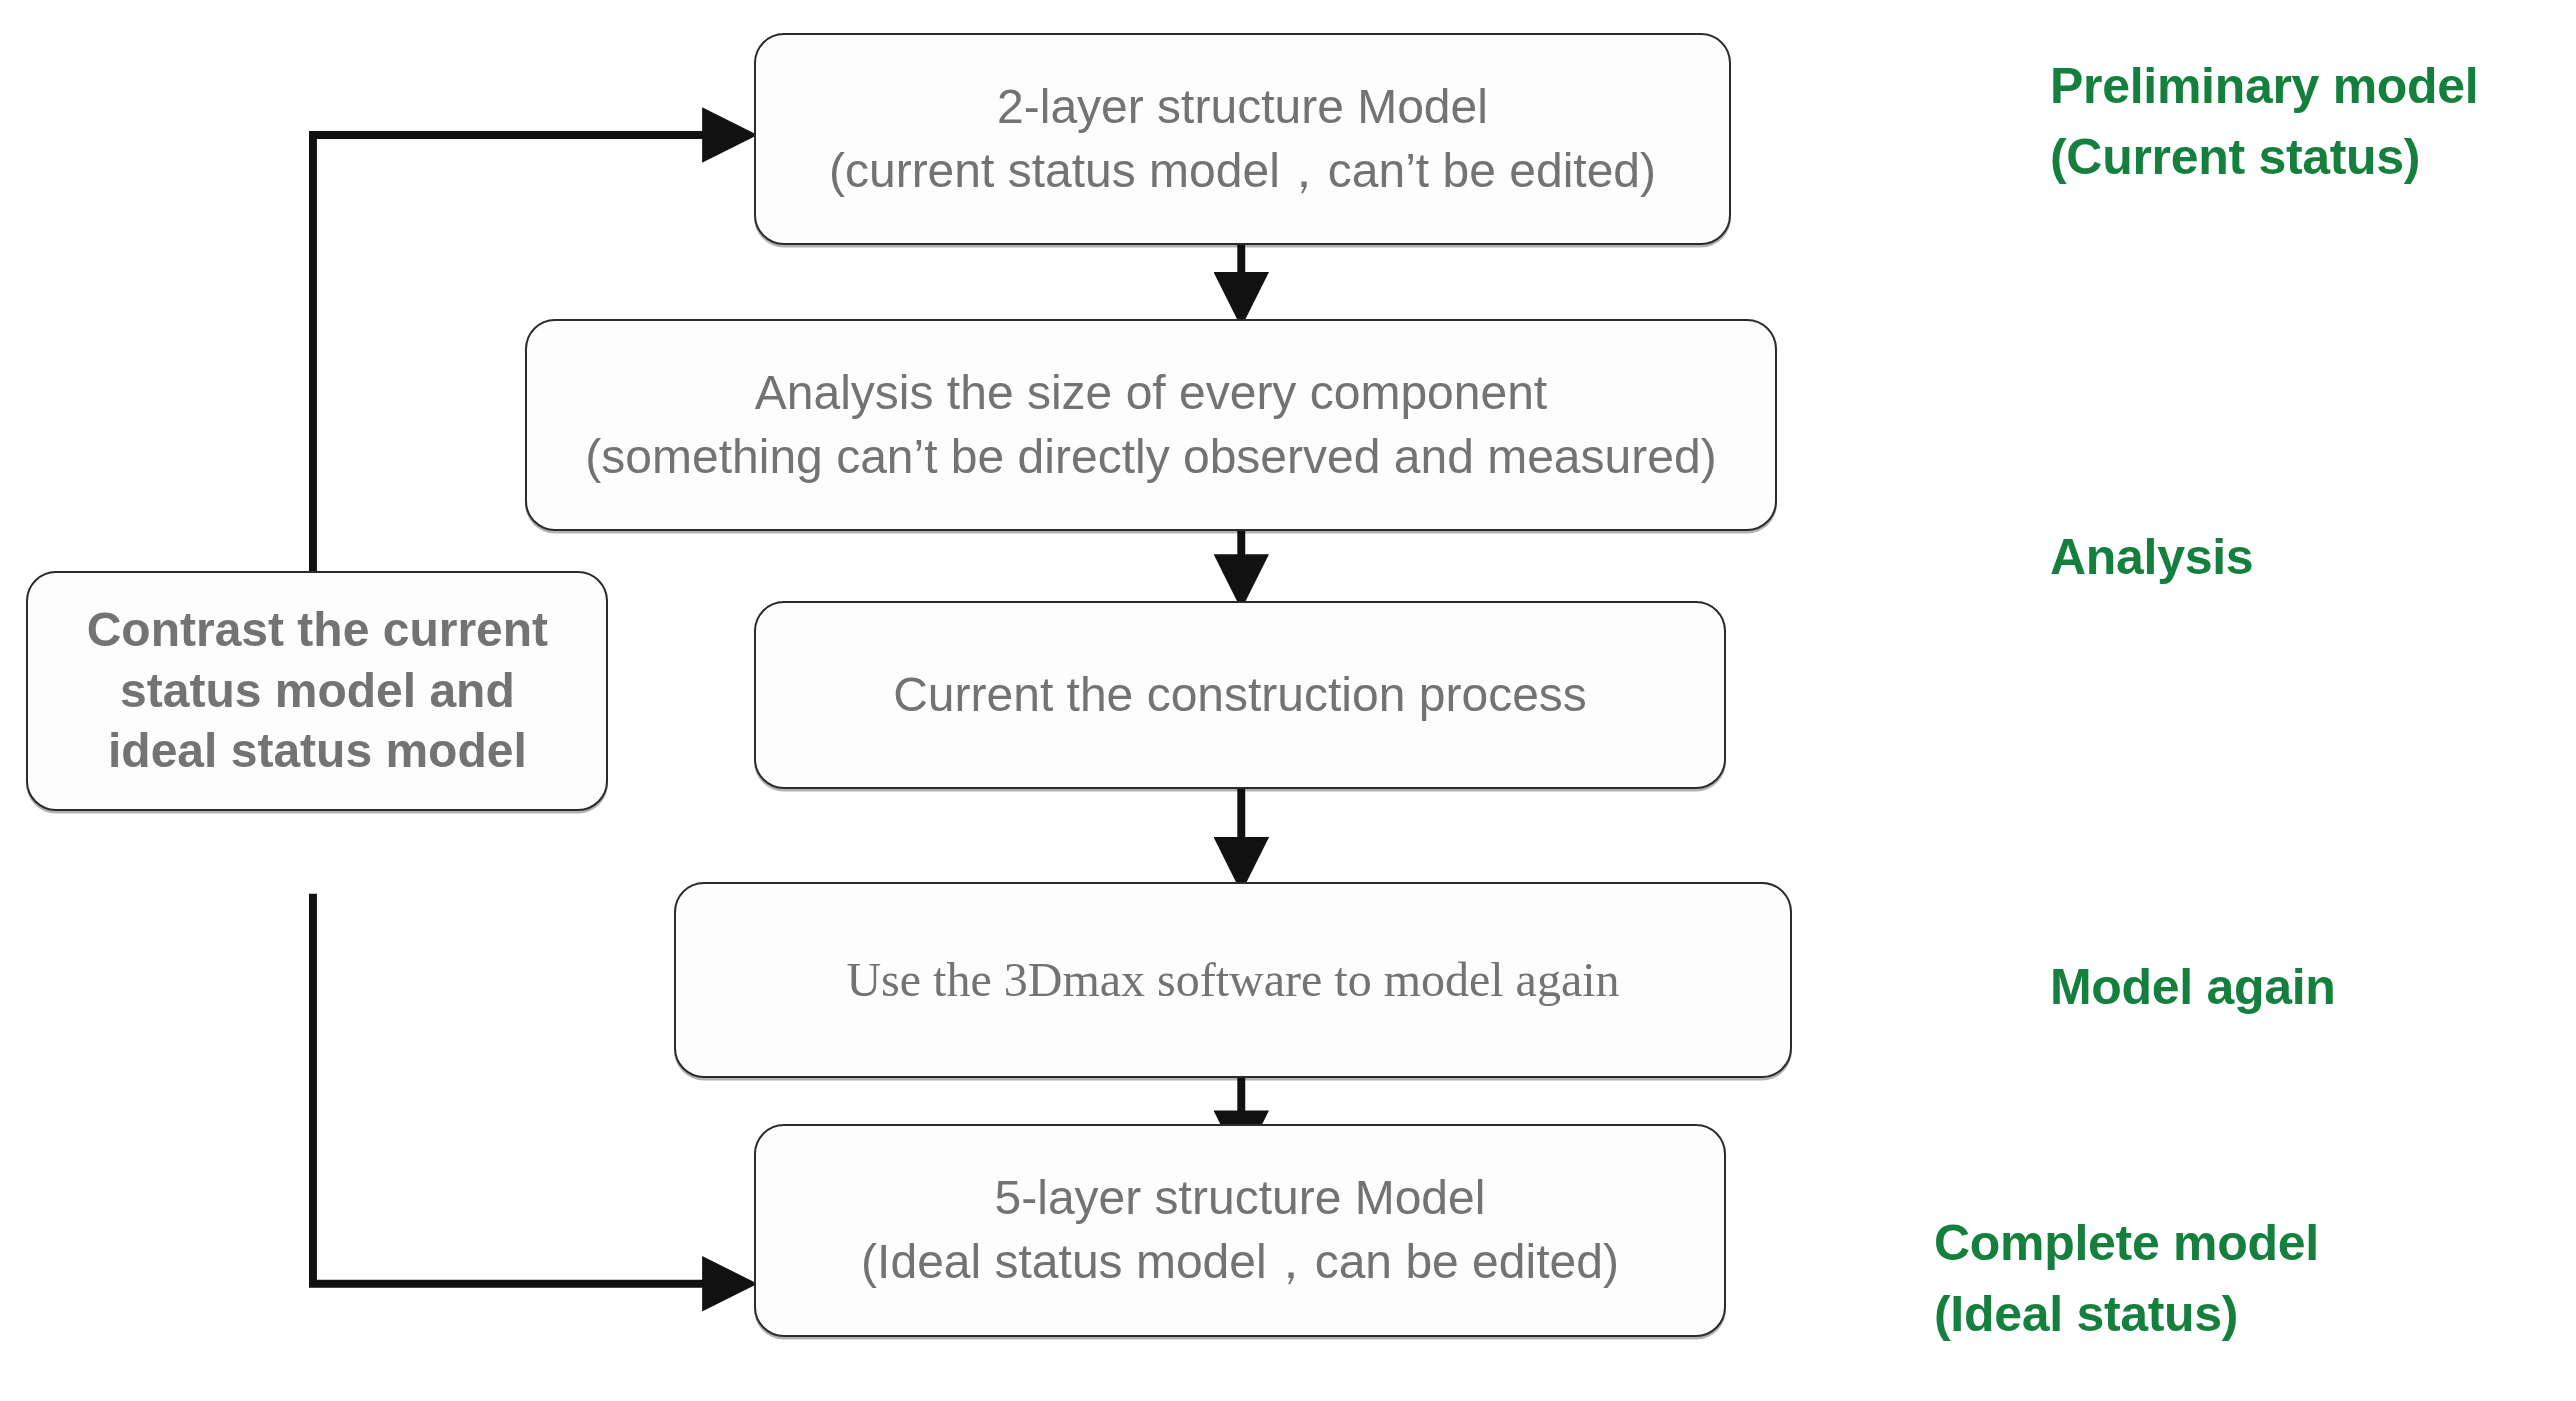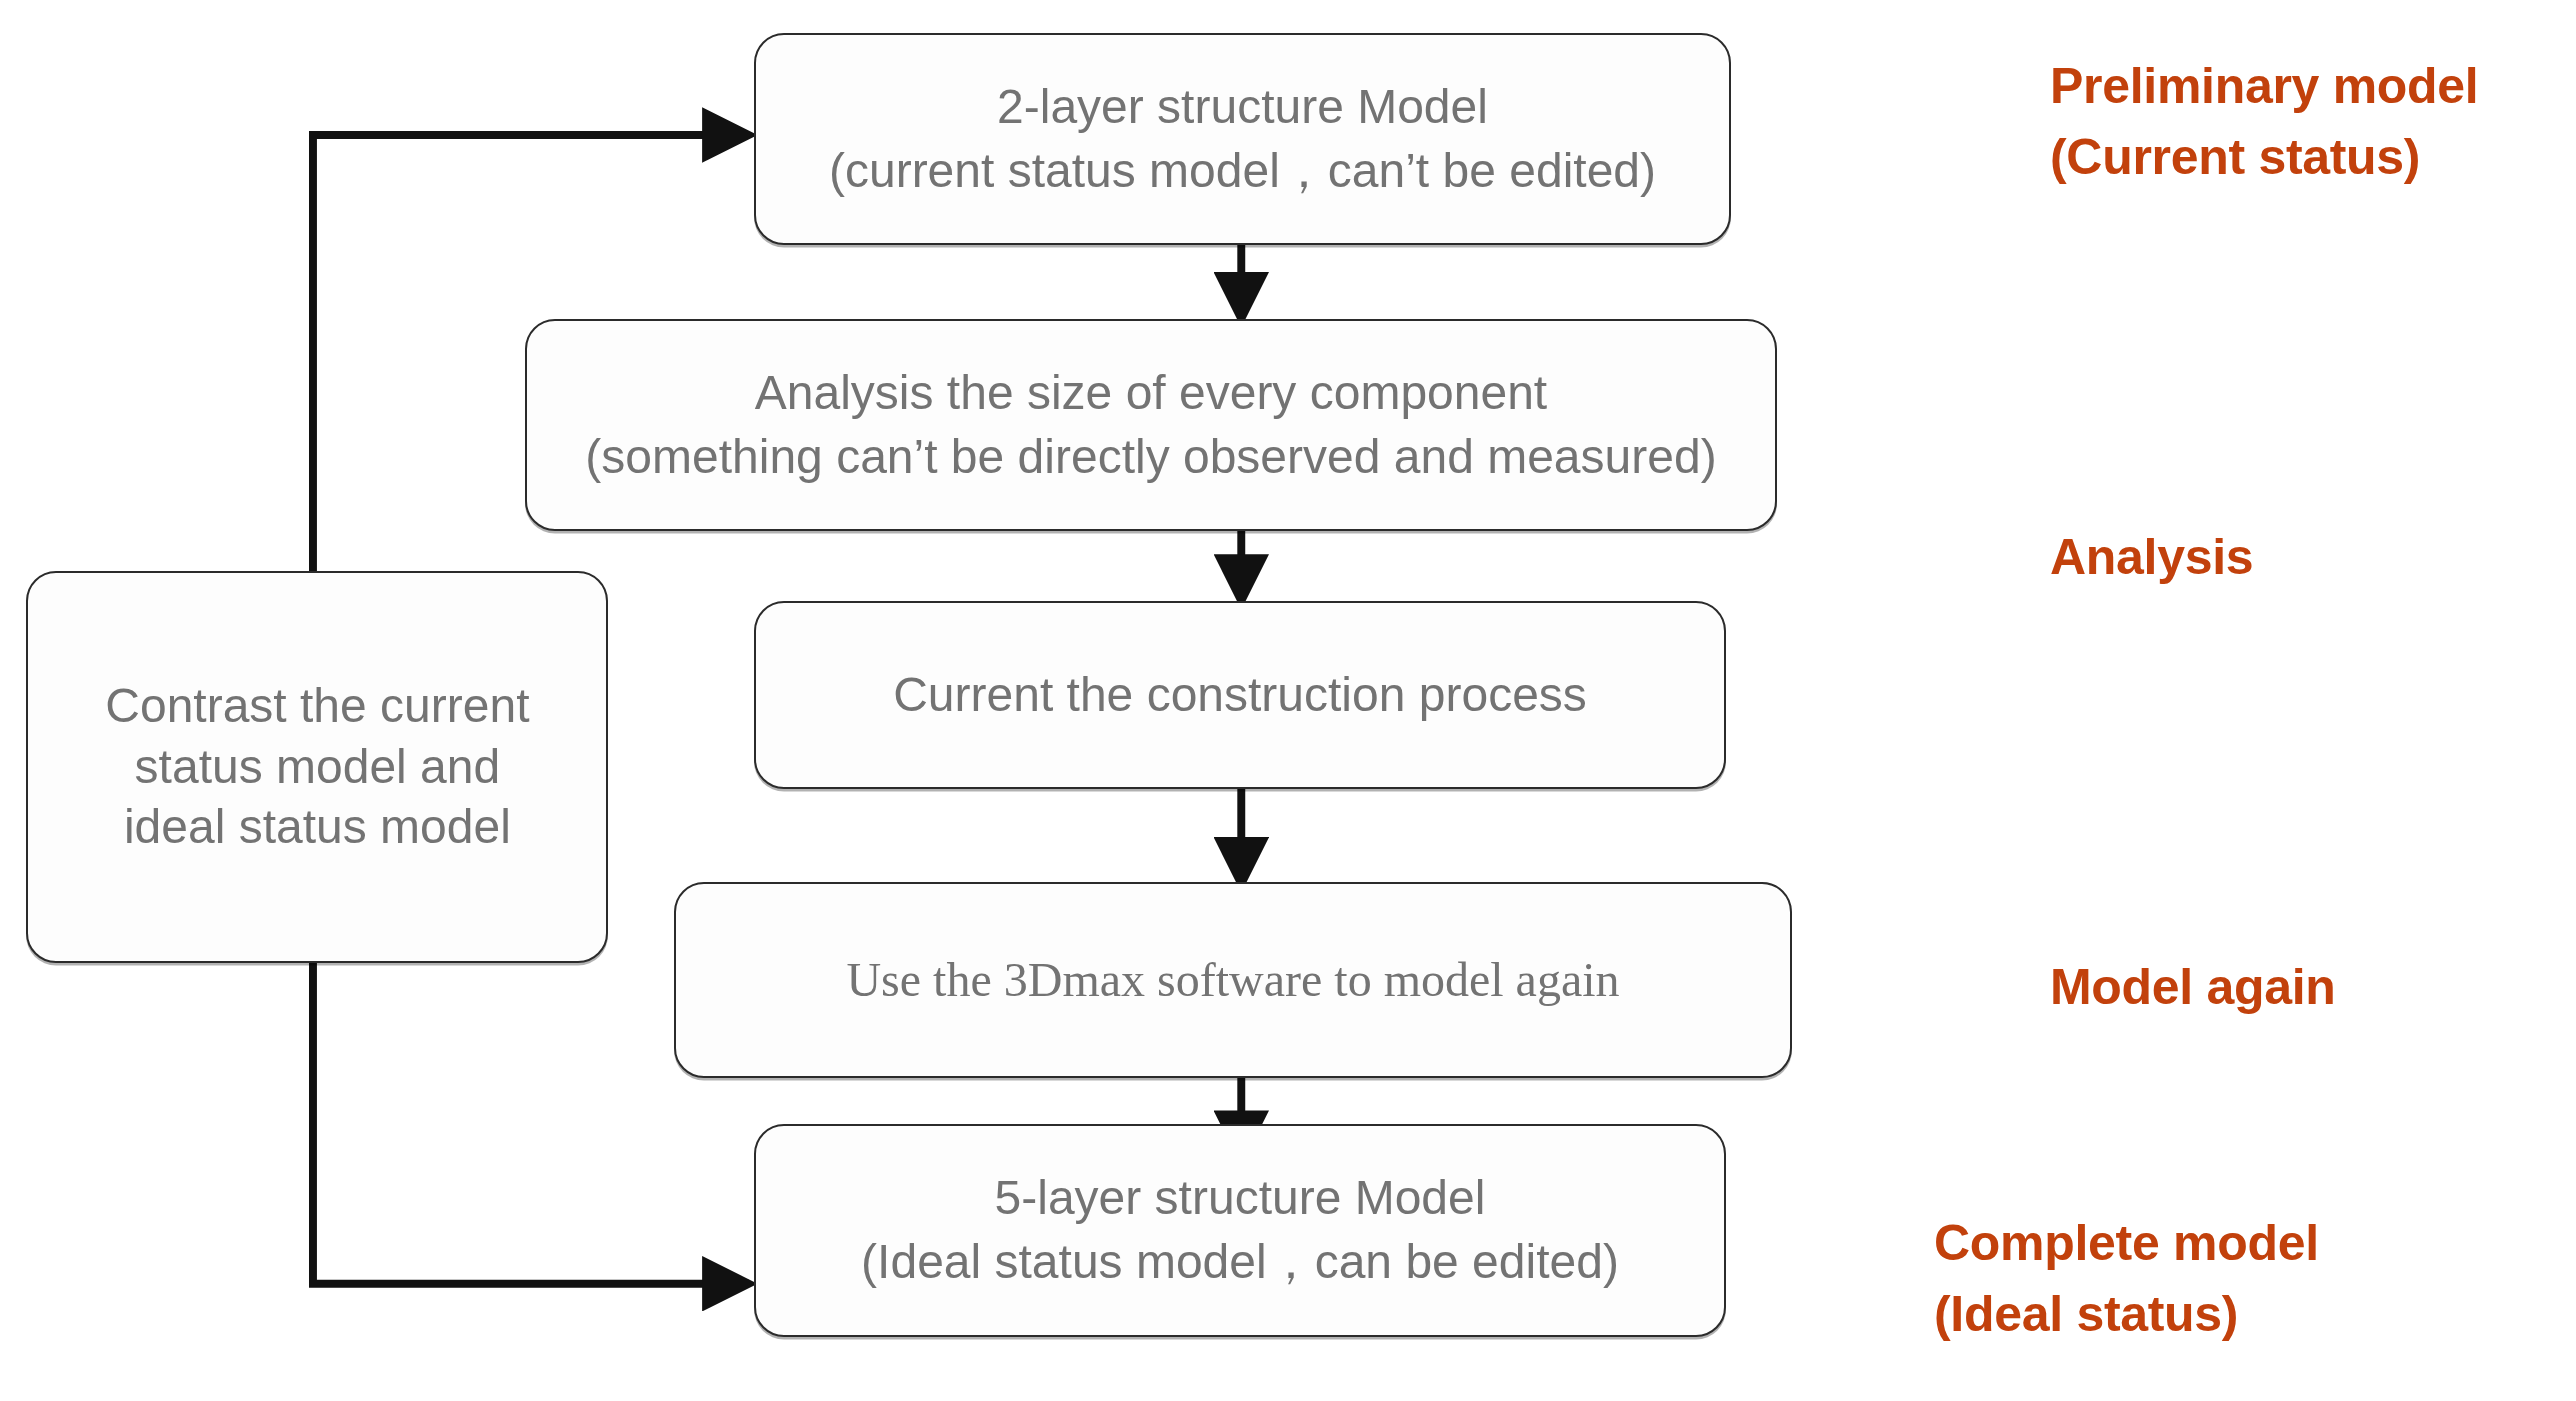--- a/index.html
+++ b/index.html
@@ -40,21 +40,21 @@
   }
   .node-line {
     display: block;
     white-space: nowrap;
   }
   .node-line.sub {
     margin-top: 3.5px;
   }
   .stage-label {
     position: absolute;
-    color: #c2410c;
+    color: #15803d;
     font-family: "Liberation Sans", sans-serif;
     font-size: 50px;
     font-weight: bold;
     line-height: 1.42;
     white-space: nowrap;
     letter-spacing: -0.3px;
   }
   .stage-line {
     display: block;
   }
@@ -100,21 +100,21 @@
 
   <div class="node-box" style="left:674px; top:882px; width:1118px; height:196px;font-family:Liberation Serif, serif;">
     <span class="node-line">Use the 3Dmax software to model again</span>
   </div>
 
   <div class="node-box" style="left:754px; top:1124px; width:972px; height:213px;">
     <span class="node-line">5-layer structure Model</span>
     <span class="node-line sub">(Ideal status model，can be edited)</span>
   </div>
 
-  <div class="node-box" style="left:26.4px; top:571px; width:582px; height:392px;">
+  <div class="node-box" style="left:26.4px; top:571px; width:582px; height:240px;font-weight:bold;">
     <span class="node-line">Contrast the current</span>
     <span class="node-line">status model and</span>
     <span class="node-line">ideal status model</span>
   </div>
 
   <div class="stage-label" style="left:2050px; top:51px;">
     <span class="stage-line">Preliminary model</span>
     <span class="stage-line">(Current status)</span>
   </div>
 

